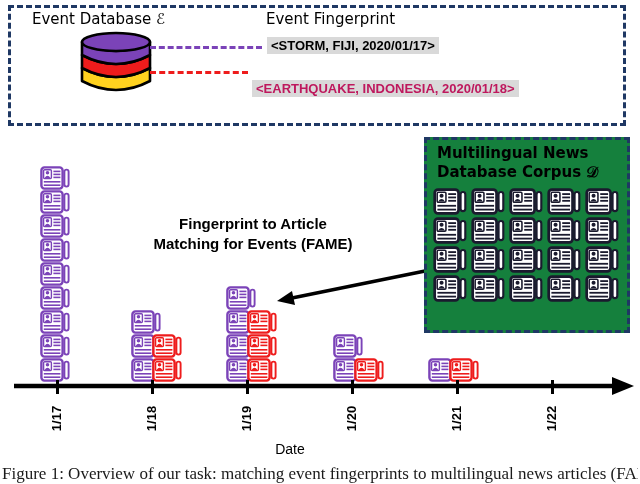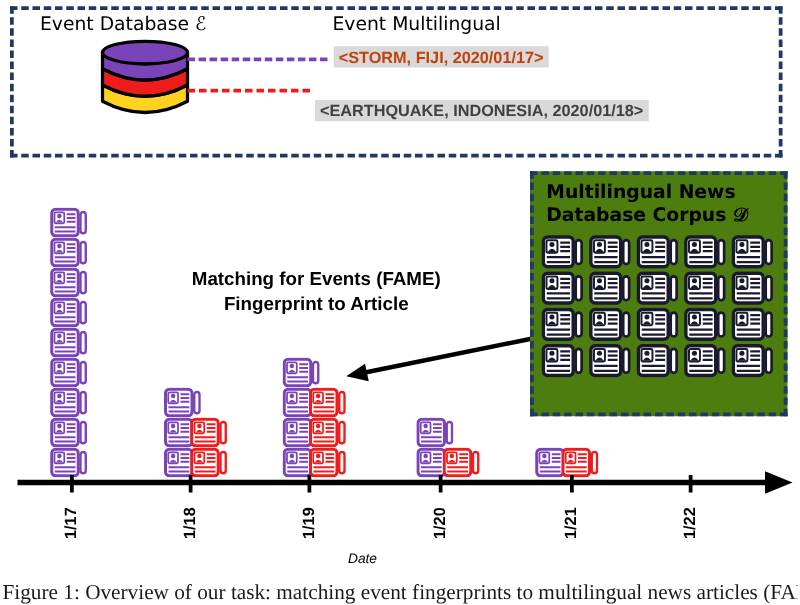--- a/index.html
+++ b/index.html
@@ -17,38 +17,38 @@
   #database-icon{position:absolute;left:70px;top:27px;}
   .connector{position:absolute;height:0;}
   #storm-connector{left:150px;top:46px;width:112px;border-top:3px dashed var(--purple);}
   #quake-connector{left:150px;top:71px;width:98px;border-top:3px dashed var(--red);}
   #fingerprint-list{position:absolute;left:252px;top:37px;}
   .fp-row{background:var(--gray_bg);font-size:13px;font-weight:bold;
     padding:1px 4px;margin-bottom:6px;width:fit-content;white-space:nowrap;}
   .fp-0{margin-left:15px;}
   
   #corpus-panel{position:absolute;left:424px;top:137px;width:200px;height:190px;
-    border:3px dashed var(--navy);background:#4d7c0f;z-index:3;}
+    border:3px dashed var(--navy);background:#15803d;z-index:3;}
   .corpus-title{font-size:15px;font-weight:bold;margin:4px 0 0 10px;
     font-family:"DejaVu Sans",sans-serif;line-height:1.25;}
   #corpus-grid{display:grid;grid-template-columns:repeat(5,1fr);gap:2px;
     margin:6px 6px 0 6px;}
   #corpus-grid span{line-height:0;}
   
   #fame-label{position:absolute;left:143px;top:214px;width:220px;text-align:center;
     font-size:15px;font-weight:bold;line-height:1.35;z-index:2;}
   
   #axis-arrow-layer{position:absolute;left:0;top:0;pointer-events:none;z-index:2;}
   
   .tick{position:absolute;top:380px;width:3px;height:14px;background:#000;z-index:2;}
   .tick-label{position:absolute;top:396px;width:40px;height:44px;
     display:flex;align-items:center;justify-content:center;}
   .tick-label span{transform:rotate(-90deg);font-size:13px;font-weight:bold;white-space:nowrap;}
   #date-axis-label{position:absolute;left:245px;top:441px;width:90px;text-align:center;
-    font-size:11px;font-style:italic;}
+    font-size:14px;}
   
   #timeline-stacks{position:absolute;left:0;top:0;width:640px;height:484px;z-index:1;}
   .stack{position:absolute;display:flex;flex-direction:column;}
   .icon-wrap{height:24px;line-height:0;}
   
   #figure-caption{position:absolute;left:2px;top:464px;width:636px;
     font-family:"Liberation Serif","DejaVu Serif",serif;font-size:17px;
     white-space:nowrap;overflow:hidden;color:#1a1a1a;}
 </style>
 </head>
@@ -63,25 +63,25 @@
   <svg id="database-icon" width="92" height="76" viewBox="0 0 92 76">
     <path d="M12,41 L12,54 Q46,72 80,54 L80,41 Q46,59 12,41 Z" style="fill:var(--yellow);stroke:#000;stroke-width:2.6;stroke-linejoin:round"></path>
     <path d="M12,28 L12,41 Q46,59 80,41 L80,28 Q46,46 12,28 Z" style="fill:var(--red);stroke:#000;stroke-width:2.6;stroke-linejoin:round"></path>
     <path d="M12,15 L12,28 Q46,46 80,28 L80,15 Q46,33 12,15 Z" style="fill:var(--purple);stroke:#000;stroke-width:2.6;stroke-linejoin:round"></path>
     <ellipse cx="46" cy="15" rx="34" ry="9" style="fill:var(--purple);stroke:#000;stroke-width:2.6"></ellipse>
   </svg>
 
   <div id="storm-connector" class="connector"></div>
   <div id="quake-connector" class="connector"></div>
 
-  <div id="fingerprints-title" class="panel-title">Event Multilingual</div>
+  <div id="fingerprints-title" class="panel-title">Event Fingerprint</div>
 
   <div id="fingerprint-list">
-      <div class="fp-row fp-0" style="color: #c2410c;">&lt;STORM, FIJI, 2020/01/17&gt;</div>
-      <div class="fp-row fp-1" style="color: #404040; margin-top: 26px;">&lt;EARTHQUAKE, INDONESIA, 2020/01/18&gt;</div>
+      <div class="fp-row fp-0" style="color: #000000;">&lt;STORM, FIJI, 2020/01/17&gt;</div>
+      <div class="fp-row fp-1" style="color: #be185d; margin-top: 26px;">&lt;EARTHQUAKE, INDONESIA, 2020/01/18&gt;</div>
     </div>
 
   <div id="corpus-panel">
     <div class="corpus-title">Multilingual News</div>
     <div class="corpus-title" style="margin-top:0">Database Corpus 𝒟</div>
     <div id="corpus-grid">
         <span><svg width="34" height="27" viewBox="0 0 30 24">
     <rect x="1.4" y="1.4" width="21.2" height="21.2" rx="3" fill="#fff" stroke="#1a1a2e" stroke-width="2.4"></rect>
     <rect x="24.4" y="3.6" width="4.2" height="17" rx="2.1" fill="#fff" stroke="#1a1a2e" stroke-width="1.9"></rect>
     <rect x="3.6" y="3.8" width="7.8" height="8.8" rx="1" fill="none" stroke="#1a1a2e" stroke-width="1.4"></rect>
@@ -318,22 +318,22 @@
     <line x1="13.4" y1="5.4" x2="20.4" y2="5.4" stroke="#1a1a2e" stroke-width="1.6"></line>
     <line x1="13.4" y1="8.4" x2="20.4" y2="8.4" stroke="#1a1a2e" stroke-width="1.6"></line>
     <line x1="13.4" y1="11.4" x2="20.4" y2="11.4" stroke="#1a1a2e" stroke-width="1.6"></line>
     <line x1="3.8" y1="15.8" x2="20.4" y2="15.8" stroke="#1a1a2e" stroke-width="1.6"></line>
     <line x1="3.8" y1="19.2" x2="20.4" y2="19.2" stroke="#1a1a2e" stroke-width="1.6"></line>
   </svg></span>
       </div>
   </div>
 
   <div id="fame-label">
+    <div>Fingerprint to Article</div>
     <div>Matching for Events (FAME)</div>
-    <div>Fingerprint to Article</div>
   </div>
 
   <svg id="axis-arrow-layer" width="640" height="484" viewBox="0 0 640 484">
     <line x1="14" y1="386" x2="616" y2="386" stroke="#000" stroke-width="4.5"></line>
     <polygon points="612,377 634,386 612,395" fill="#000"></polygon>
     <line x1="430" y1="270" x2="292" y2="298" stroke="#000" stroke-width="3.5"></line>
     <polygon points="277,301 295,305 292,291" fill="#000"></polygon>
   </svg>
 
   <div id="timeline-axis-ticks">

